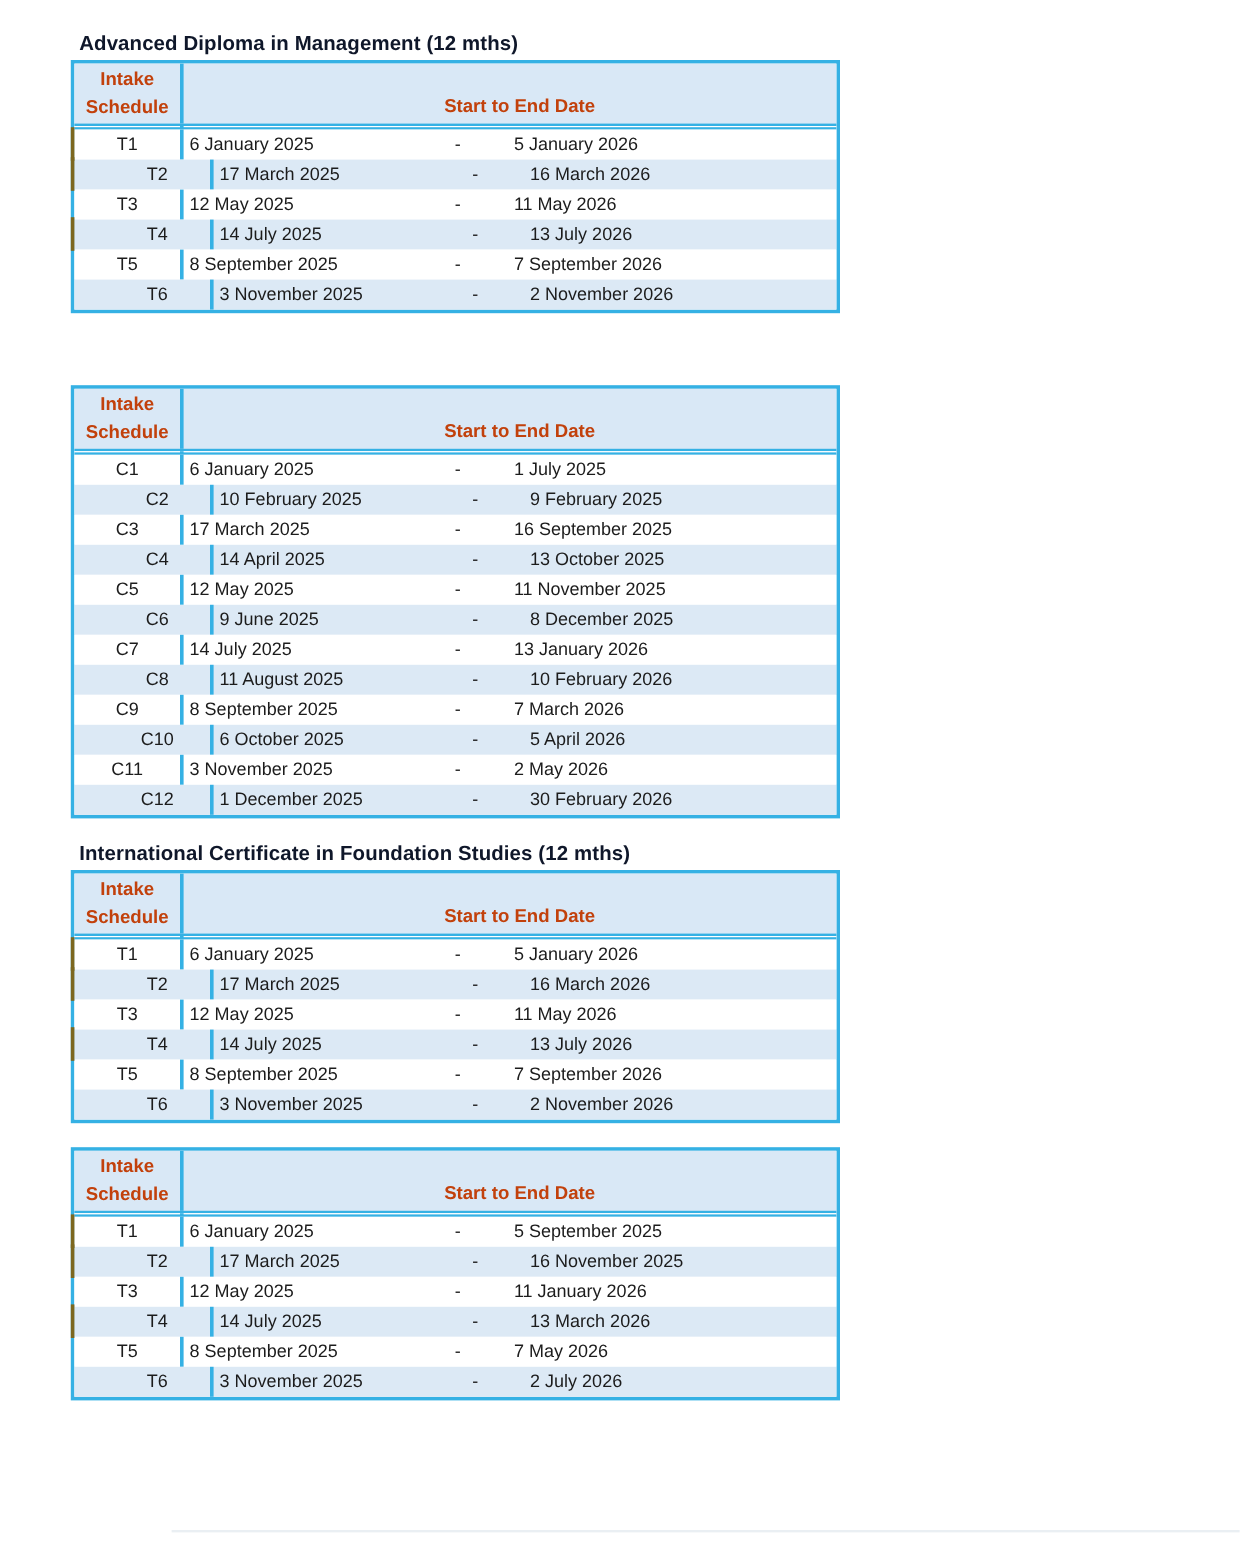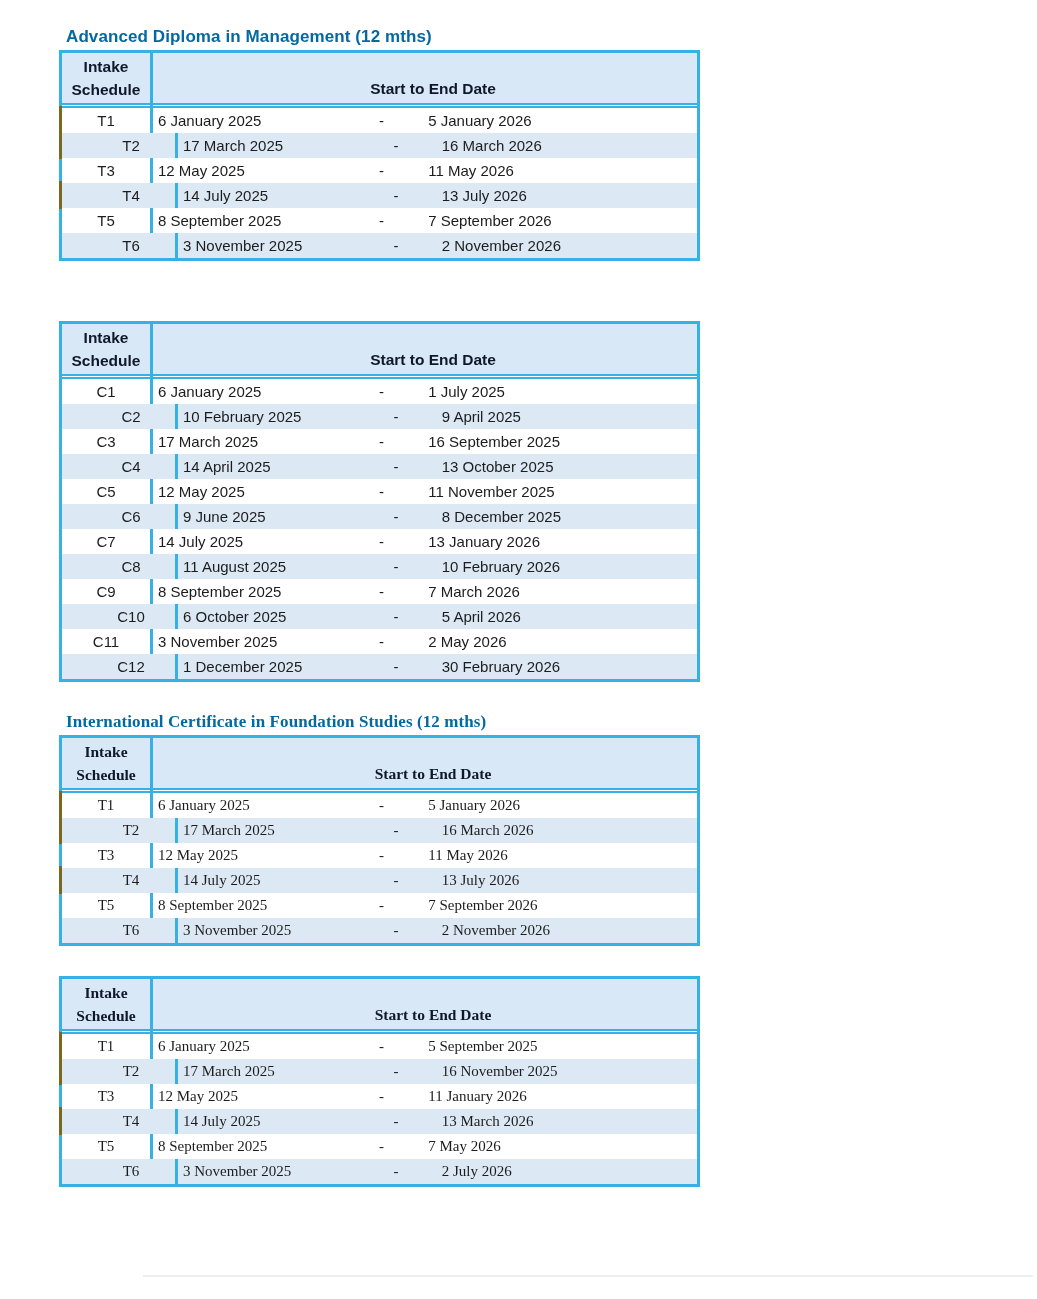--- a/index.html
+++ b/index.html
@@ -24,48 +24,48 @@
   }
   main {
     position: absolute;
     left: 59px;
     top: 27px;
     width: 641px;
   }
   .course-section { width: 641px; }
   .course-section + .course-section { margin-top: 60px; }
   .course-section:nth-child(3),
-  .course-section:nth-child(4) { margin-top: 30px; font-family: Liberation Serif, serif; }
+  .course-section:nth-child(4) { margin-top: 20px; }
 
   .course-title {
     margin: 0 0 3px 0;
     padding-left: 7px;
     font-size: 17px;
     line-height: 20px;
     font-weight: 700;
-    color: #0369a1;
+    color: #0f172a;
     letter-spacing: 0.1px;
   }
 
   .schedule-table {
     border: 3px solid var(--border-cyan);
     background: var(--row-bg);
     width: 641px;
   }
 
   .thead {
     display: flex;
     background: var(--header-bg);
     border-bottom: 2px solid var(--border-cyan);
     height: 52px;
   }
   .th {
     font-weight: 700;
     font-size: 15.5px;
-    color: #0f172a;
+    color: #c2410c;
   }
   .th.intake {
     flex: 0 0 91px;
     border-right: 3px solid var(--border-cyan);
     display: flex;
     align-items: center;
     justify-content: center;
     text-align: center;
     line-height: 23px;
     padding: 2px 4px;
@@ -238,21 +238,21 @@
       <span class="dash">-</span>
       <span class="end">1 July 2025</span>
     </div>
   </div>
 
   <div class="row alt">
     <div class="intake-cell">C2</div>
     <div class="date-cell">
       <span class="start">10 February 2025</span>
       <span class="dash">-</span>
-      <span class="end">9 April 2025</span>
+      <span class="end">9 February 2025</span>
     </div>
   </div>
 
   <div class="row">
     <div class="intake-cell">C3</div>
     <div class="date-cell">
       <span class="start">17 March 2025</span>
       <span class="dash">-</span>
       <span class="end">16 September 2025</span>
     </div>

